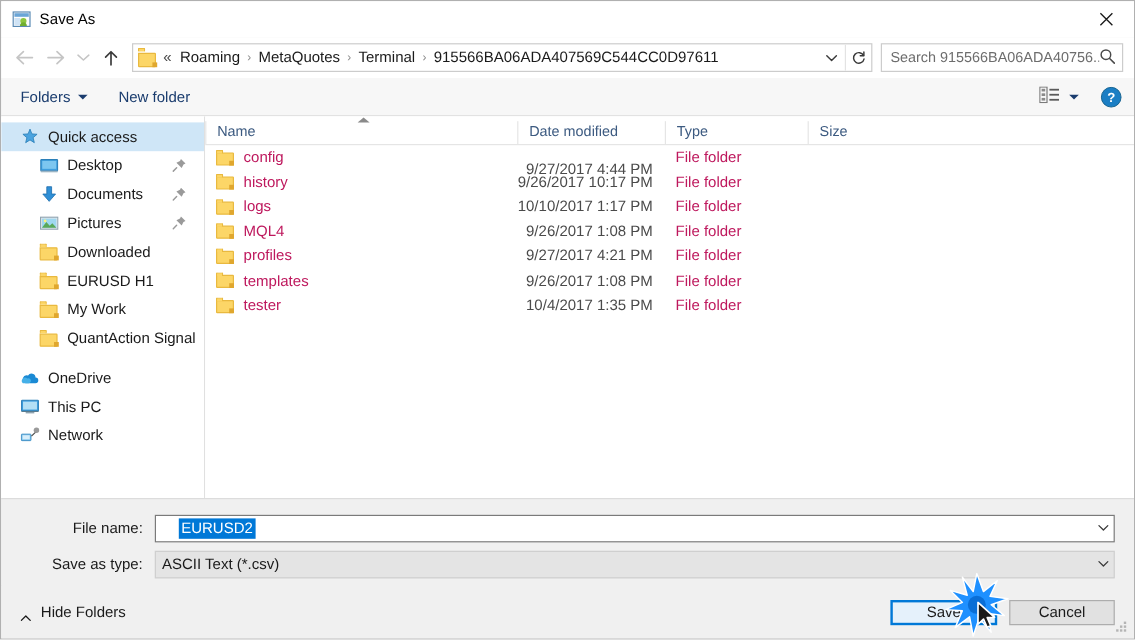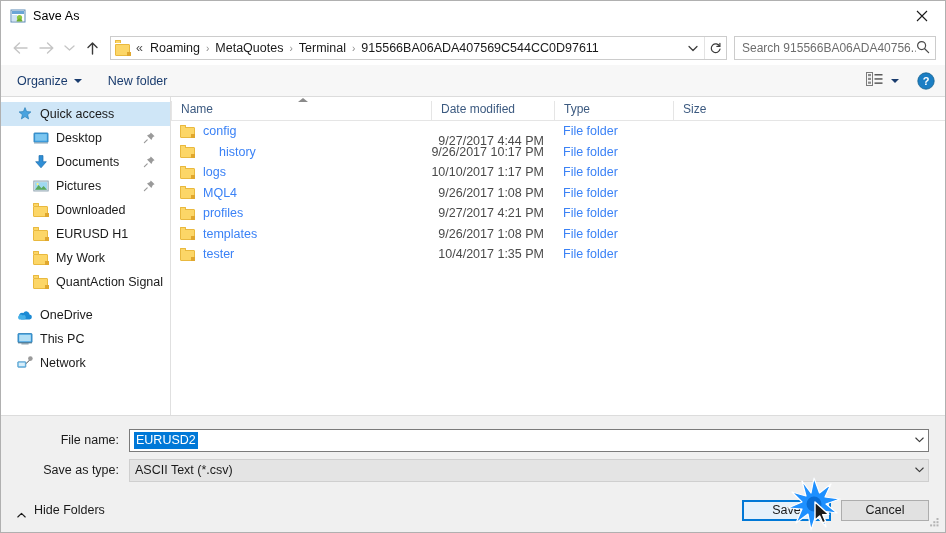--- a/index.html
+++ b/index.html
@@ -125,21 +125,21 @@
     align-items: flex-end; position: relative;
   }
   .ch:first-child { border-left: none; }
   .sortcaret {
     position: absolute; left: 127px; top: 1px;
     width: 0; height: 0; border-left: 5px solid transparent;
     border-right: 5px solid transparent; border-bottom: 4px solid #8a8a8a;
   }
   .rows { flex: 1 1 auto; }
   .row { height: 20.5px; display: flex; align-items: center; }
-  .cell { font-size: 12.5px; color: #3b82f6; display: flex; align-items: center; }
+  .cell { font-size: 12.5px; color: #be185d; display: flex; align-items: center; }
   .cell.name { padding-left: 9px; }
   .cell.date { color: #4a4a4a; justify-content: flex-end; padding-right: 10px; }
   .folder-ico { width: 15px; height: 13px; margin-right: 8px; flex: 0 0 15px; position: relative; }
 
   
   .fico-body {
     position: absolute; left: 0; bottom: 0; width: 15px; height: 11px;
     background: #fcd667; border: 1px solid #e9b93f; border-radius: 0 1px 1px 1px;
   }
   .fico-tab {
@@ -158,21 +158,21 @@
     border-top: 1px solid #dcdcdc; padding: 12px 16px 0 16px;
   }
   .formrow { display: flex; align-items: center; height: 24px; margin-bottom: 6px; }
   .formlabel {
     width: 112px; flex: 0 0 112px; text-align: right; padding-right: 10px;
     font-size: 12.5px; color: #1a1a1a;
   }
   .combo {
     flex: 1 1 auto; height: 23px; background: #fff;
     border: 1px solid #7a7a7a; display: flex; align-items: center;
-    padding-left: 4px; position: relative;
+    padding-left: 19px; position: relative;
   }
   .combo.readonly { background: #e4e4e4; border: 1px solid #cfcfcf; padding-left: 5px; }
   .combo-val { font-size: 12.5px; color: #1a1a1a; }
   .combo-val.sel { background: #0078d7; color: #fff; padding: 1px 2px 2px 2px; }
   .combo-arrow {
     position: absolute; right: 0; top: 0; bottom: 0; width: 17px;
     display: flex; align-items: center; justify-content: center;
   }
 
   
@@ -276,21 +276,21 @@
         <svg width="14" height="14" viewBox="0 0 14 14">
           <circle cx="5.6" cy="5.6" r="4" stroke="#4a4a4a" stroke-width="1.2" fill="none"></circle>
           <path d="M8.7 8.7 L12.6 12.6" stroke="#4a4a4a" stroke-width="1.3" stroke-linecap="round"></path>
         </svg>
       </span>
     </div>
   </div>
 
   <div class="cmdbar">
     <span class="cmd-item">
-      <span>Organize</span>
+      <span>Folders</span>
       <span class="caret-dn"></span>
     </span>
     <span class="cmd-item">
       <span>New folder</span>
     </span>
     <span class="cmd-spacer"></span>
     <span class="view-group">
       <span>
         <svg width="17" height="14" viewBox="0 0 17 14">
           <rect x="0.5" y="0.5" width="6" height="13" fill="none" stroke="#7a7a7a" stroke-width="1"></rect>
@@ -468,21 +468,21 @@
                 <span class="fico-fold"></span>
             </span>
             <span>config</span>
           </span>
           <span class="cell date" style="width:123px;margin-top:20px;">9/27/2017 4:44 PM</span>
           <span class="cell" style="width:119px;padding-left:9px;">File folder</span>
           <span class="cell" style="width:80px;padding-left:9px;"></span>
         </div>
 
         <div class="row">
-          <span class="cell name" style="width:260px;gap:16px;">
+          <span class="cell name" style="width:260px;">
             <span class="folder-ico">
               <span class="fico-body"></span>
                 <span class="fico-tab"></span>
                 <span class="fico-fold"></span>
             </span>
             <span>history</span>
           </span>
           <span class="cell date" style="width:123px;">9/26/2017 10:17 PM</span>
           <span class="cell" style="width:119px;padding-left:9px;">File folder</span>
           <span class="cell" style="width:80px;padding-left:9px;"></span>

